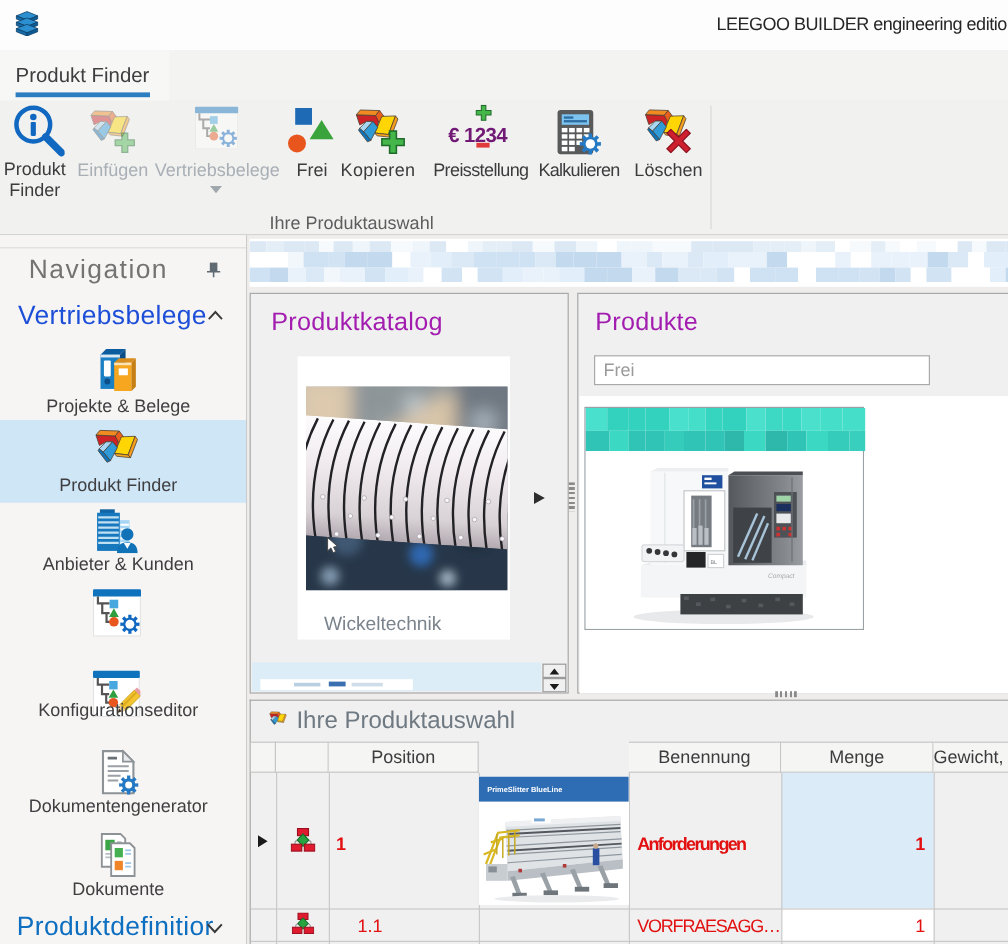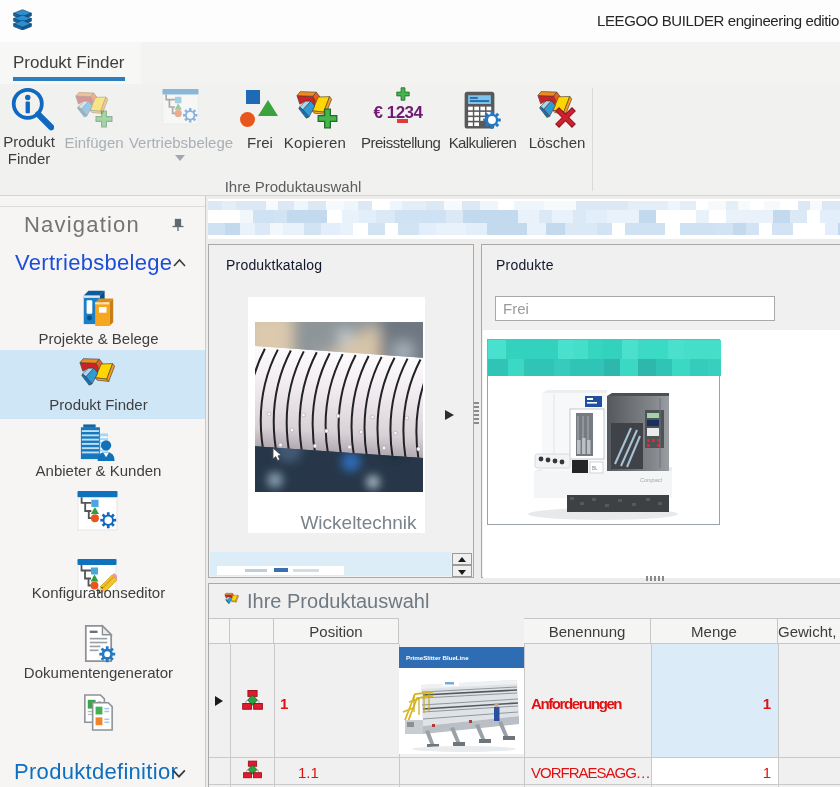--- a/index.html
+++ b/index.html
@@ -34,25 +34,25 @@
 #pd { left:14px; top:563px; font-size:22px; letter-spacing:0.3px; color:#0e6fc0; }
 .navitem { position:absolute; left:0; width:197px; text-align:center; font-size:15px; color:#3f3f41; }
 #selitem { left:0px; top:154px; width:205px; height:69px; background:#cfe6f7; }
 #navborder { left:205px; top:196px; width:1px; height:591px; background:#cbcbcb; }
 
 
 #main { left:206px; top:196px; width:634px; height:591px; background:#eeedec; }
 #crumb { left:2px; top:3px; width:632px; height:40px; background:#ffffff; }
 
 .panel { position:absolute; background:#f0f0f0; border:1px solid #a9a9a9; }
-.ptitle { position:absolute; font-size:14px; color:#0f172a; letter-spacing:0.2px; white-space:nowrap; }
+.ptitle { position:absolute; font-size:21px; color:#a21caf; letter-spacing:0.2px; white-space:nowrap; }
 
 #pkat { left:2px; top:48px; width:266px; height:334px; }
 #pcard { left:39px; top:52px; width:177px; height:236px; background:#ffffff; }
-#wick { left:22px; top:215px; width:177px; text-align:center; font-size:19px; color:#7b838c; }
+#wick { left:22px; top:215px; width:177px; text-align:left; font-size:16px; color:#7b838c; }
 #arrowr { left:236px; top:165px; width:0; height:0; border-left:9px solid #2d2d2d; border-top:5px solid transparent; border-bottom:5px solid transparent; }
 #bluestrip { left:1px; top:307px; width:241px; height:24px; background:#dcedf8; }
 #thumbw { left:7px; top:14px; width:127px; height:9px; background:#ffffff; }
 .spinbtn { position:absolute; left:243px; width:20px; height:12px; background:#f0f0f0; border:1px solid #9a9a9a; }
 .spintri { position:absolute; left:5px; width:0; height:0; }
 
 #prod { left:275px; top:48px; width:361px; height:334px; }
 #suche { left:13px; top:51px; width:280px; height:25px; background:#fff; border:1px solid #a9a9a9; font-size:15px; color:#9a9a9a; padding:3px 0 0 7px; }
 #prodwhite { left:1px; top:85px; width:359px; height:248px; background:#ffffff; }
 #pcard2 { left:4px; top:9px; width:233px; height:186px; background:#fff; border:1px solid #9aa1a7; }
@@ -397,20 +397,21 @@
   <div class="navitem" style="top:388px">Konfigurationseditor</div>
 
   <svg class="abs" style="left:79px;top:428px" width="39" height="39" viewBox="0 0 40 40">
       <use href="#docgen"></use>
     </svg>
   <div class="navitem" style="top:468px">Dokumentengenerator</div>
 
   <svg class="abs" style="left:79px;top:497px" width="39" height="39" viewBox="0 0 40 40">
       <use href="#docs"></use>
     </svg>
+  <div class="navitem" style="top:537px">Dokumente</div>
 
   <div id="pd" class="abs">Produktdefinitior</div>
   <svg class="abs" style="left:171px;top:572px" width="16" height="11" viewBox="0 0 15 10">
       <path d="M2 2 L7.5 8 L13 2" stroke="#3b3b3b" stroke-width="1.6" fill="none"></path>
     </svg>
 </div>
 <div id="navborder" class="abs"></div>
 
 <div id="main" class="abs">
   <div id="crumb" class="abs"><svg width="632" height="40" viewBox="0 0 632 40">

